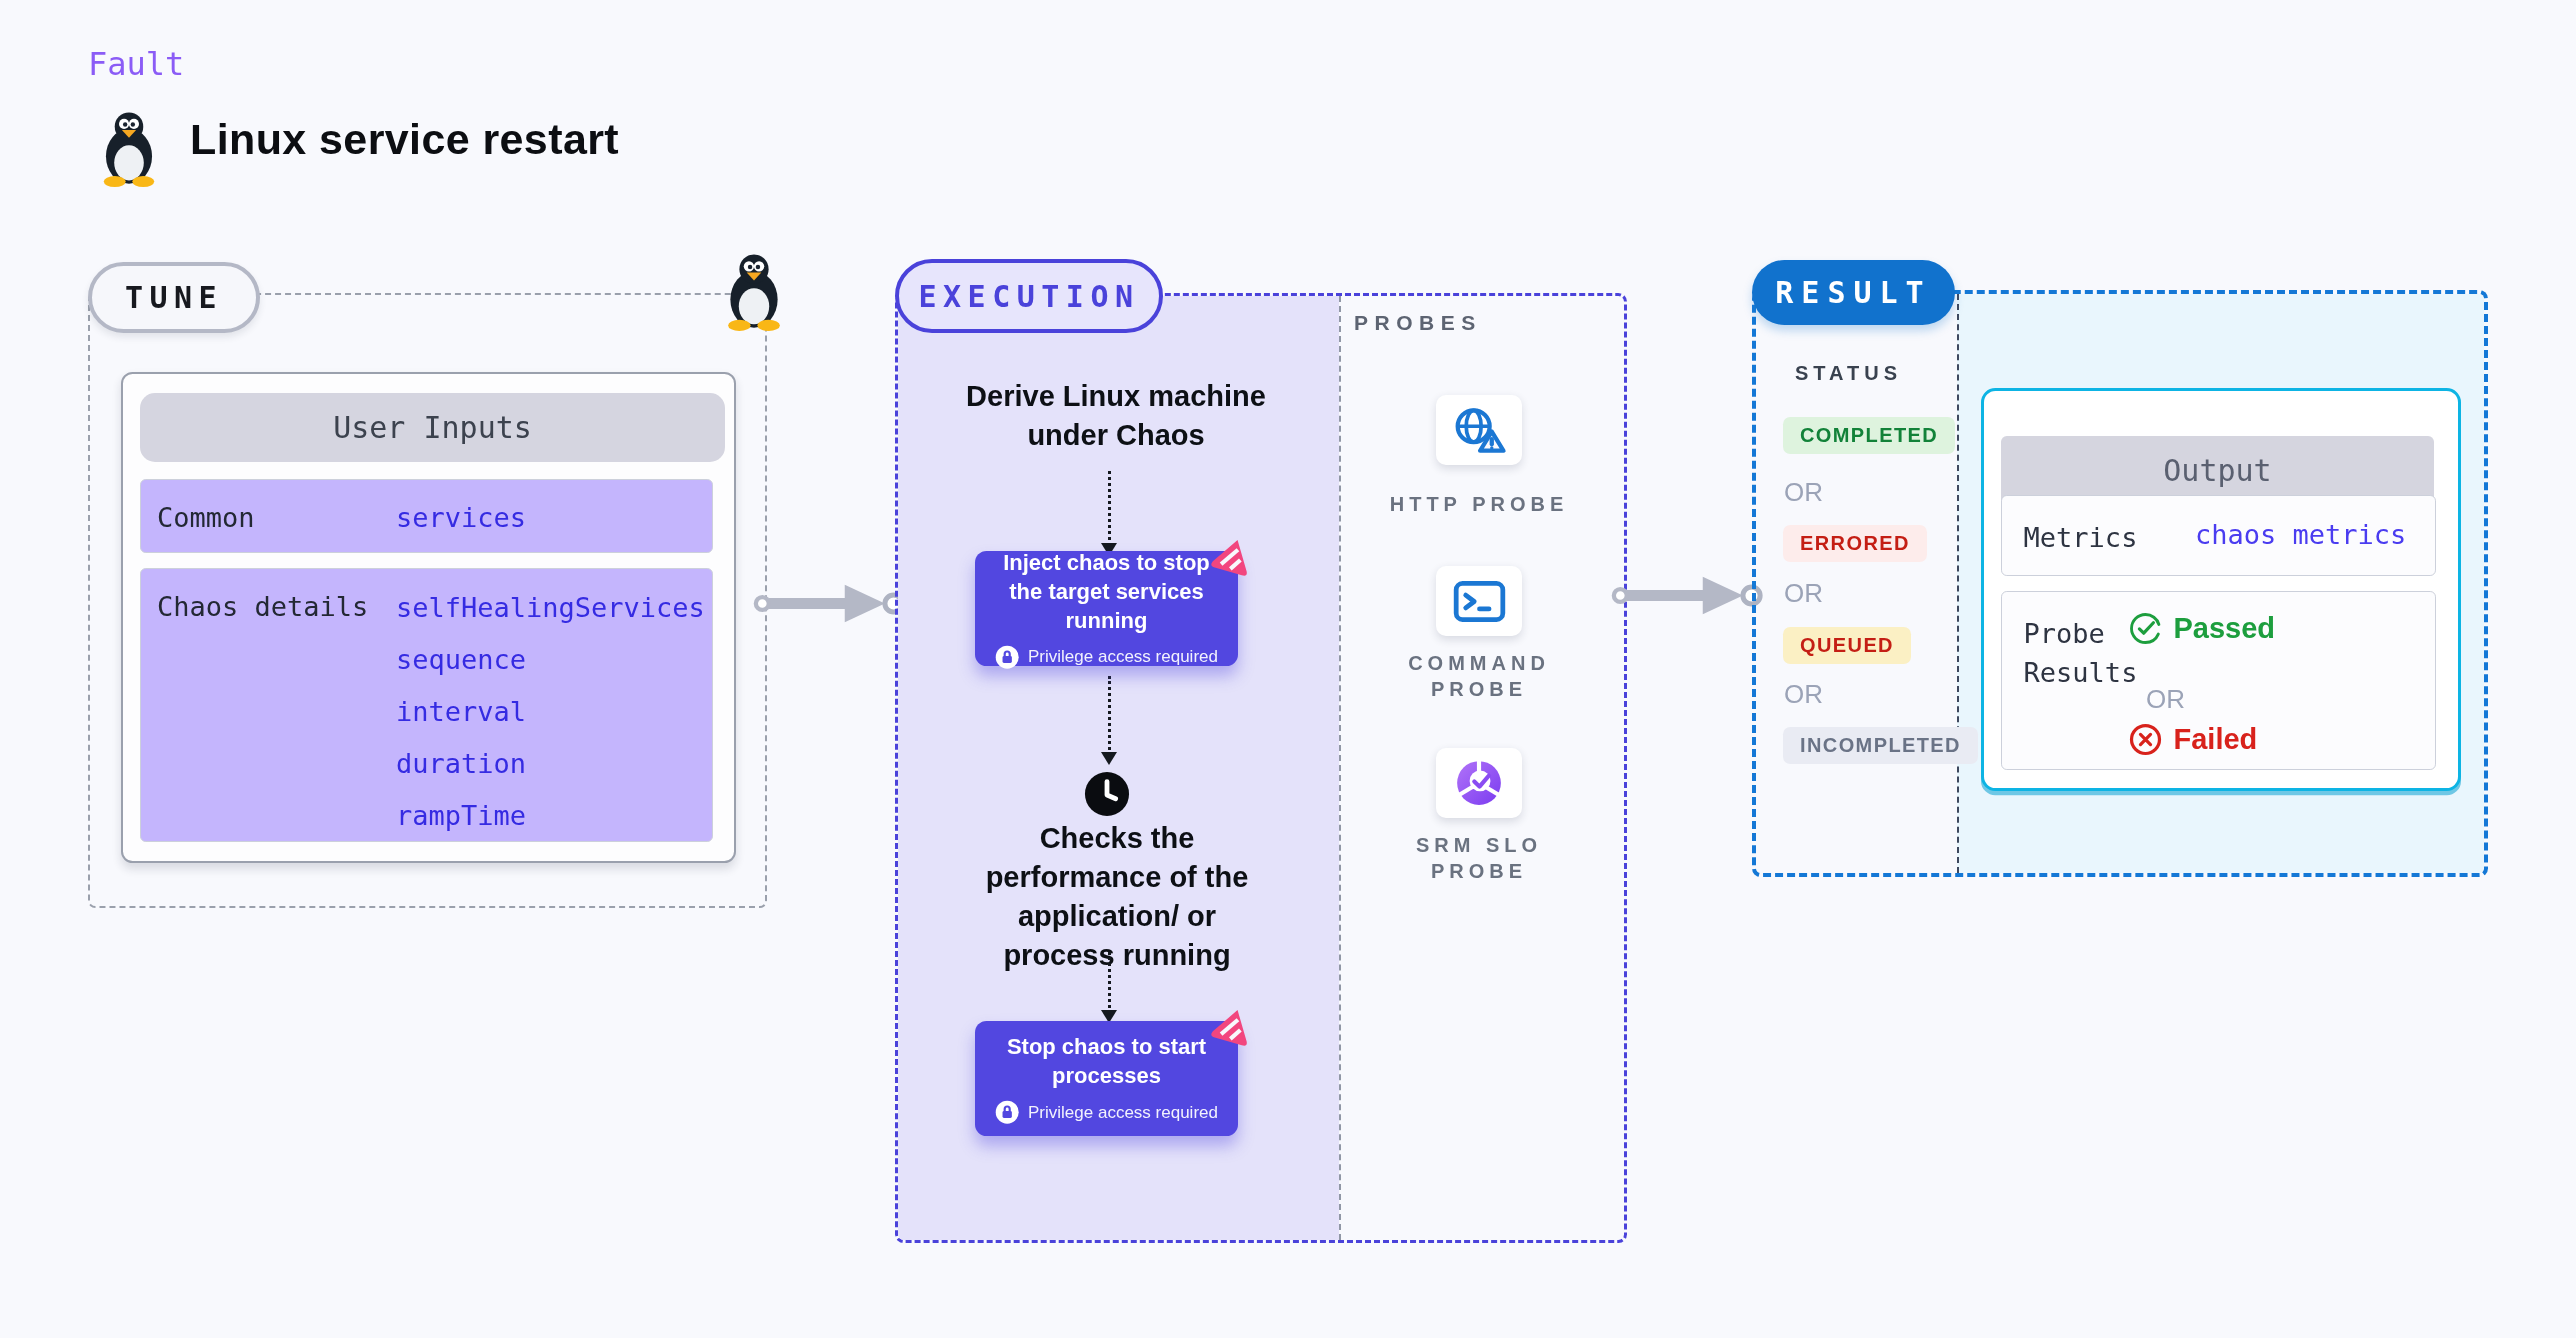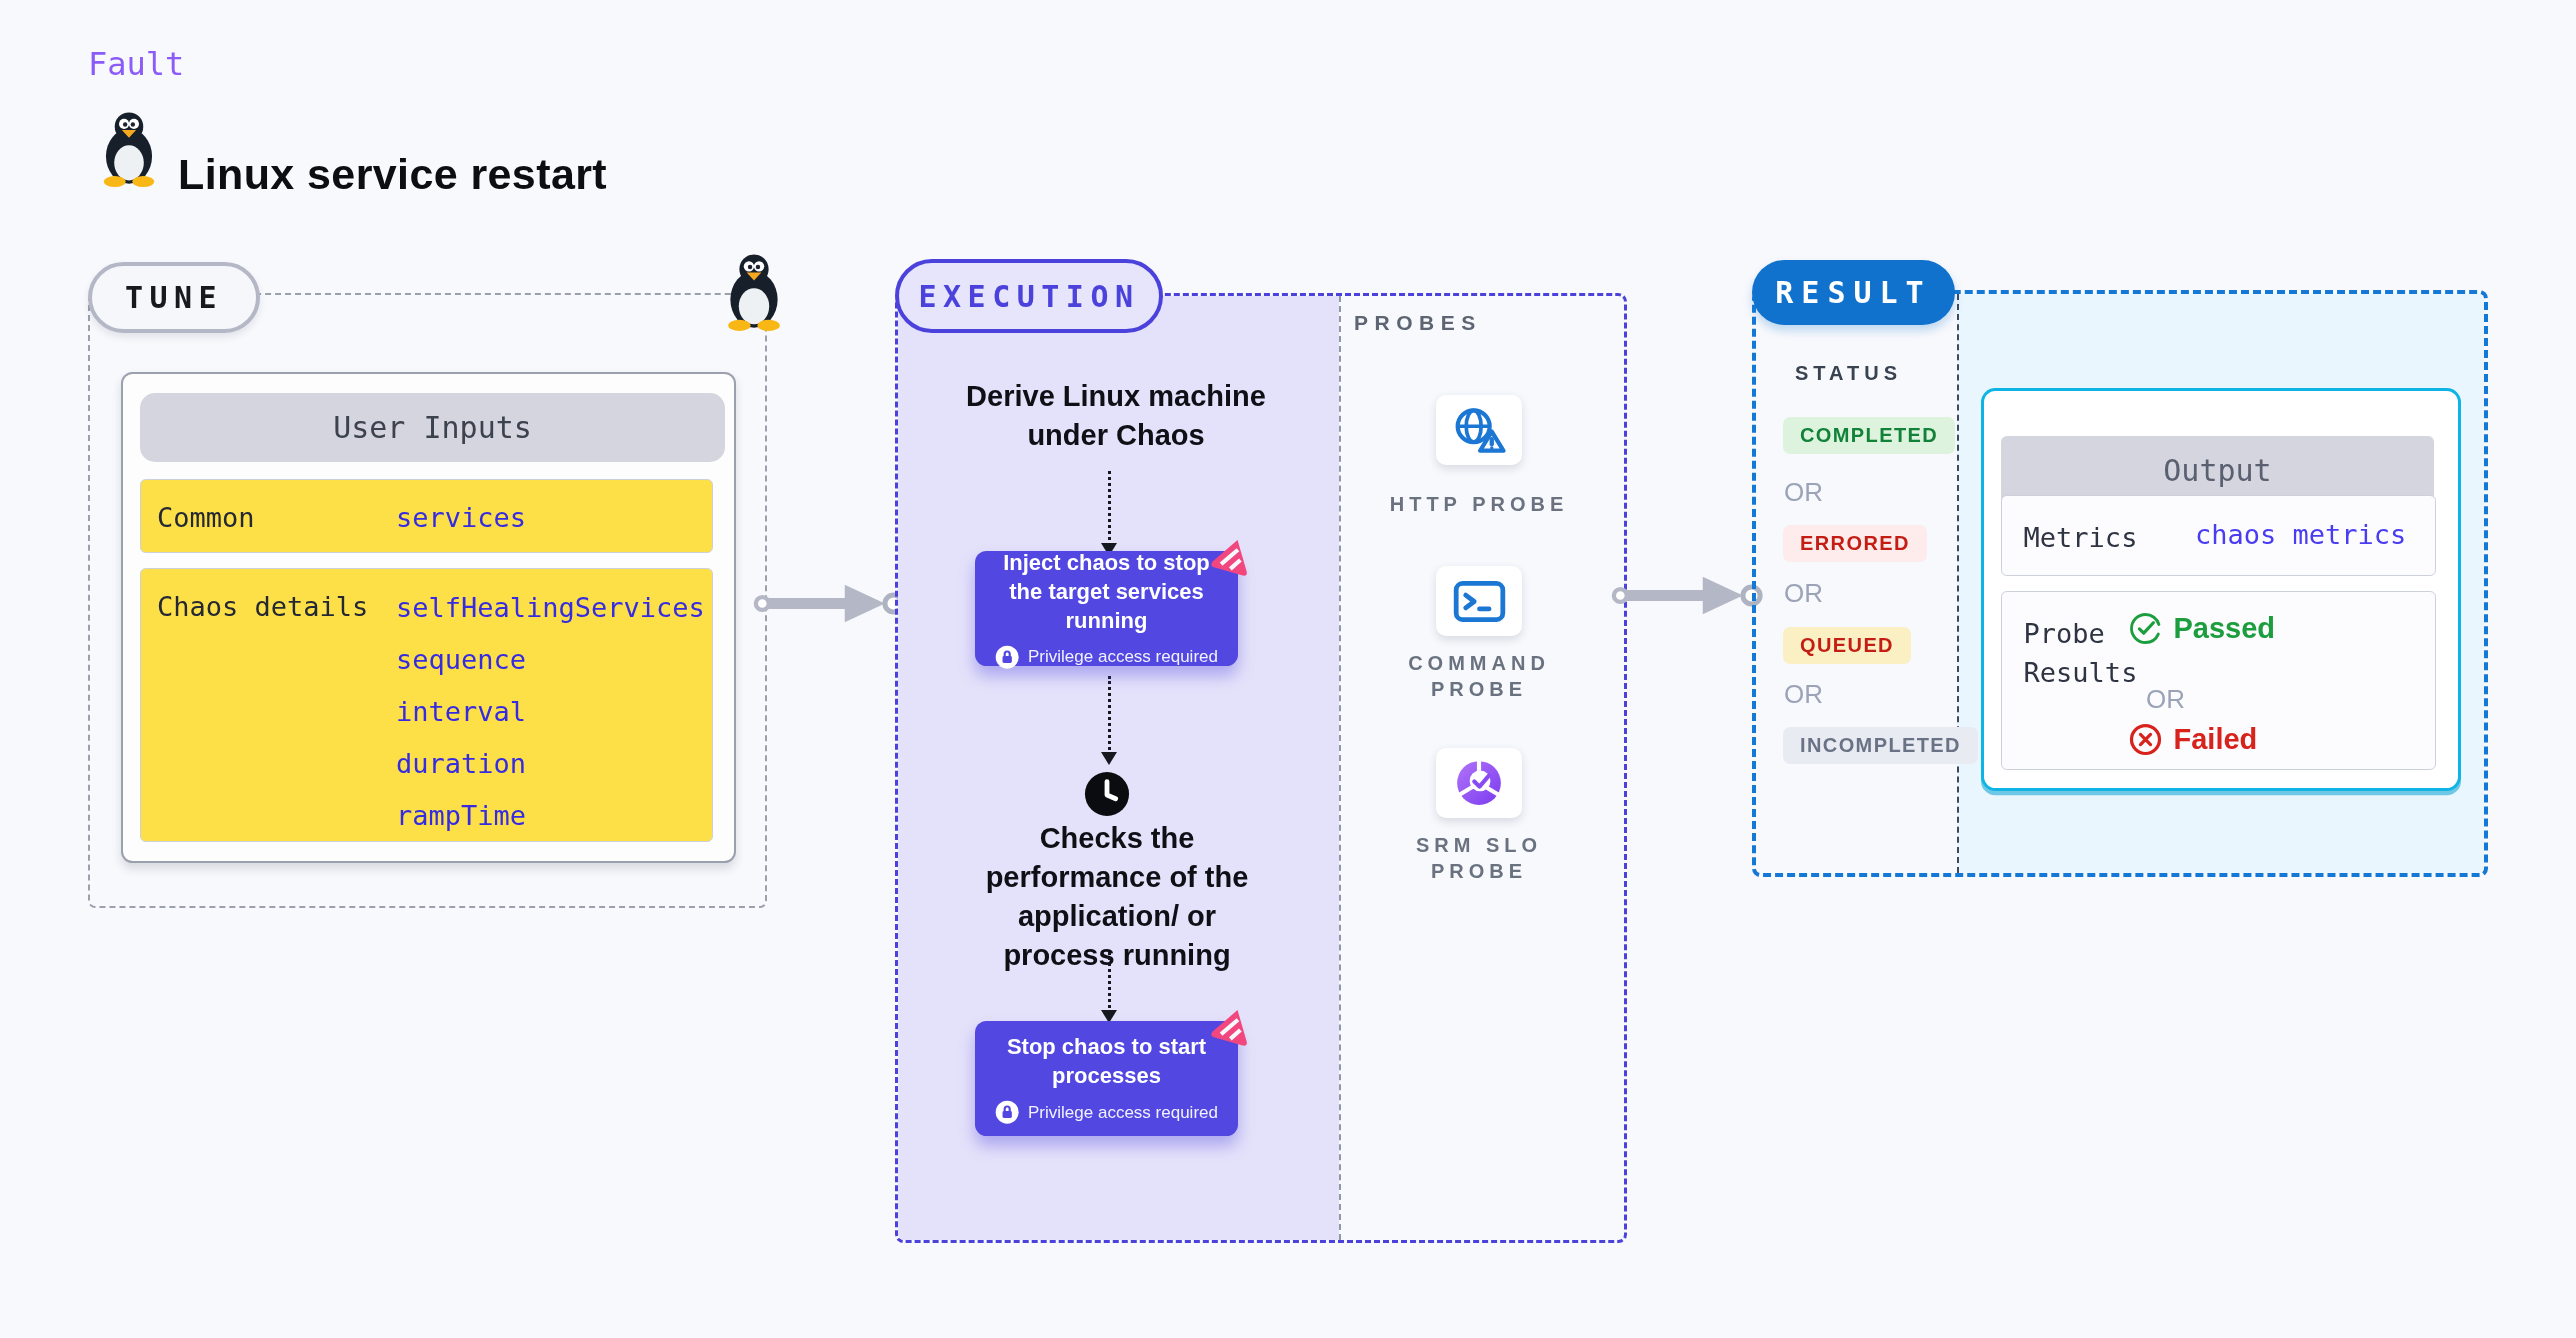--- a/index.html
+++ b/index.html
@@ -3,42 +3,42 @@
 <meta charset="utf-8">
 <style>
   html,body{margin:0;padding:0;background:#f8f9fd;}
   #canvas{position:relative;width:2576px;height:1338px;background:#f8f9fd;overflow:hidden;
           font-family:"Liberation Sans",sans-serif;}
   .abs{position:absolute;}
 
   
   .eyebrow{left:88px;top:45px;font-family:"DejaVu Sans Mono",monospace;font-size:32px;
            font-weight:500;color:#8b5cf6;}
-  .page-title{left:178px;top:115px;font-size:43px;font-weight:700;color:#0c0e12;letter-spacing:0.4px;margin-top:35px;}
+  .page-title{left:190px;top:115px;font-size:43px;font-weight:700;color:#0c0e12;letter-spacing:0.4px;}
   .tux-header{left:96px;top:108px;width:66px;height:79px;}
   .tux-corner{left:720px;top:250px;width:68px;height:81px;z-index:5;}
 
   
   .pill{display:flex;align-items:center;justify-content:center;border-radius:43px;z-index:6;
         font-family:"DejaVu Sans Mono",monospace;font-weight:700;letter-spacing:6.5px;font-size:30px;}
   .pill-tune{left:88px;top:262px;width:164px;height:63px;background:#f6f7fb;
              border:4.3px solid #b4b8c6;color:#17191f;box-shadow:0 4.3px 7.2px rgba(40,45,70,.10);}
   .pill-exec{left:895px;top:259px;width:260px;height:66px;background:#e7e5fc;
              border:4.3px solid #4a42da;color:#4a42da;}
   .pill-result{left:1752px;top:260px;width:203px;height:65px;background:#1172cd;color:#fff;
                letter-spacing:8px;box-shadow:0 5.8px 10px rgba(17,114,205,.25);}
 
   
   .tune-box{left:88px;top:293px;width:675px;height:611px;border:2.9px dashed #9aa0ac;border-radius:7.2px;}
   .ui-card{left:121px;top:372px;width:611px;height:487px;background:#fdfdfe;border:2.9px solid #9aa0ad;
            border-radius:11.5px;box-shadow:0 5.8px 10px rgba(30,35,60,.14);}
   .ui-header{left:17px;top:18.7px;width:585px;height:69px;background:#d5d5e0;border-radius:15px;
              display:flex;align-items:center;justify-content:center;font-family:"DejaVu Sans Mono",monospace;
              font-size:30px;font-weight:500;color:#3c424e;}
-  .ui-row{left:17px;width:571px;background:#fde047;border:1.4px solid #ccd0db;border-radius:5.8px;}
+  .ui-row{left:17px;width:571px;background:#c4b5fd;border:1.4px solid #ccd0db;border-radius:5.8px;}
   .ui-row-1{top:105px;height:72px;}
   .ui-row-2{top:194px;height:272px;}
   .row-label{position:absolute;left:16px;top:21.6px;font-family:"DejaVu Sans Mono",monospace;
              font-size:27px;color:#232834;}
   .row-value{position:absolute;left:255px;font-family:"DejaVu Sans Mono",monospace;font-size:27px;
              color:#352be2;cursor:pointer;}
   .vals{position:absolute;left:255px;top:23px;display:flex;flex-direction:column;gap:21px;}
   .vals span{font-family:"DejaVu Sans Mono",monospace;font-size:27px;color:#352be2;cursor:pointer;}
 
   

